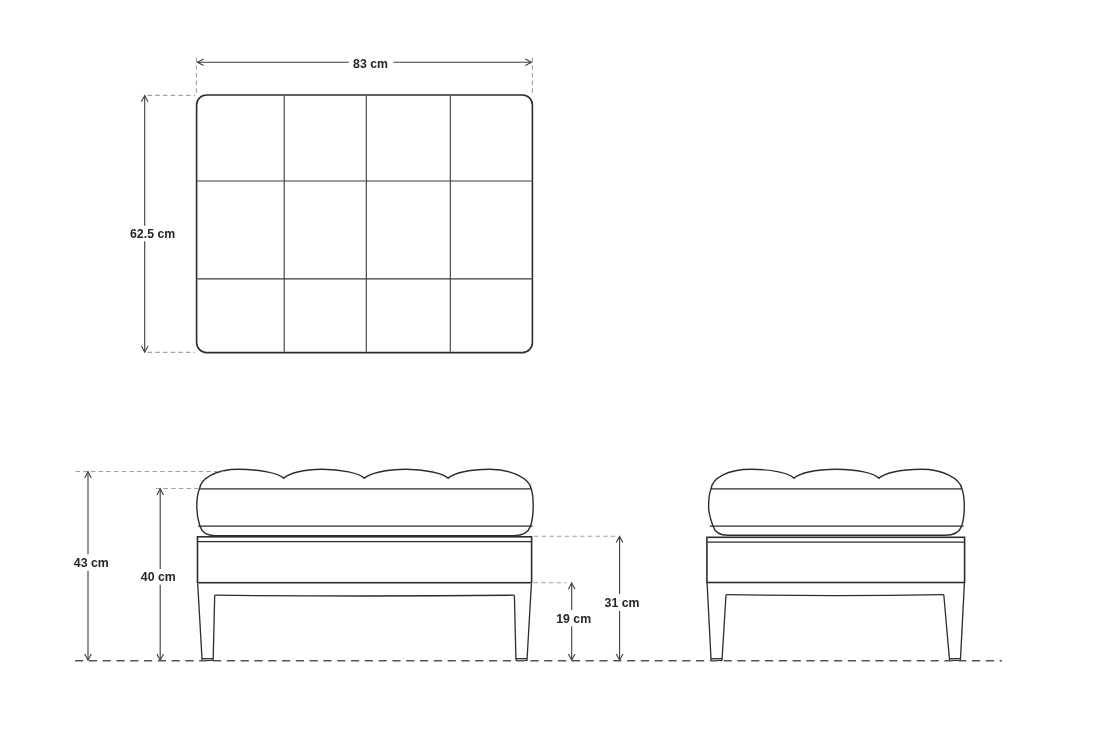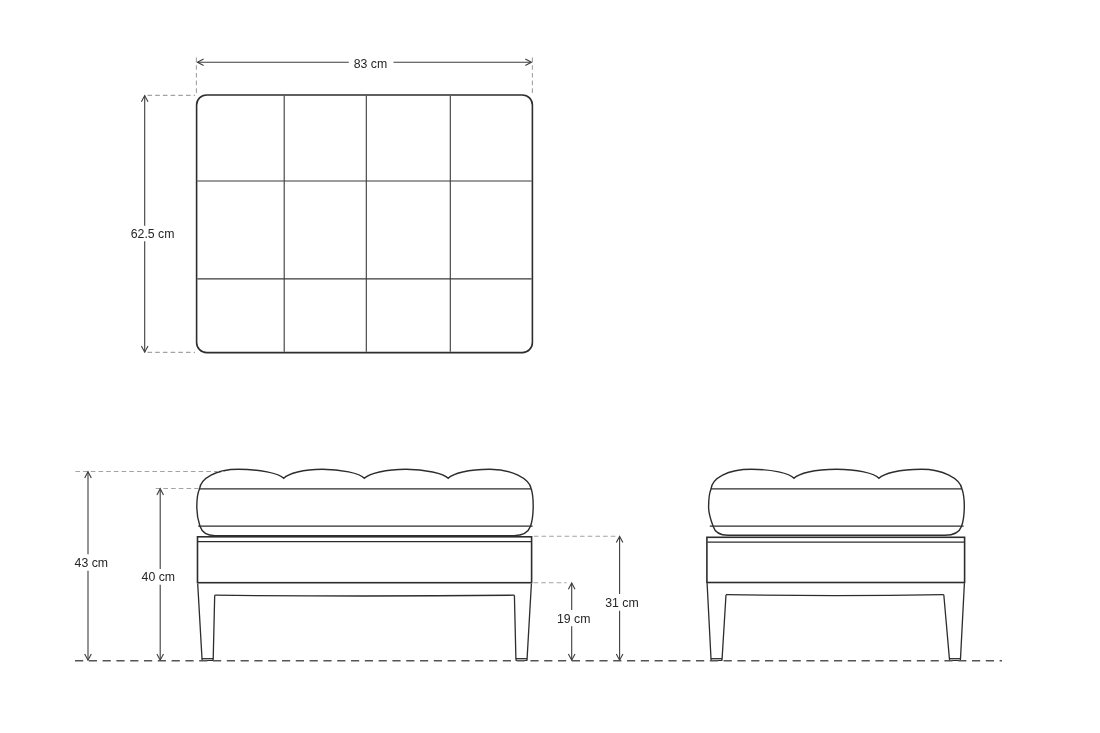--- a/index.html
+++ b/index.html
@@ -1,16 +1,16 @@
 <!DOCTYPE html>
 <html><head>
 <meta charset="utf-8">
 <style>
   html,body{margin:0;padding:0;background:#ffffff;}
-  .wrap{width:1100px;height:733px;position:relative;background:#fff;overflow:hidden;}
+  .wrap{width:1100px;height:733px;position:relative;background:#fff;overflow:hidden;font-weight:bold;}
   svg{display:block;}
   text{font-family:"Liberation Sans",sans-serif;fill:#262626;}
 </style>
 </head>
 <body>
 <div class="wrap">
 <svg width="1100" height="733" viewBox="0 0 1100 733" fill="none">
 
 <g id="topview">
 

